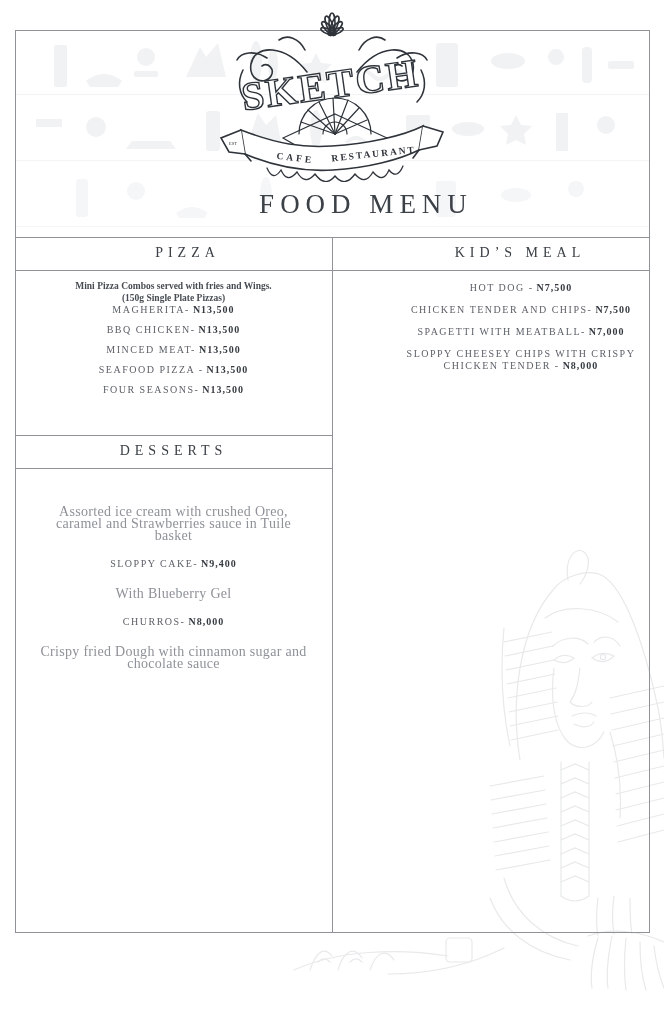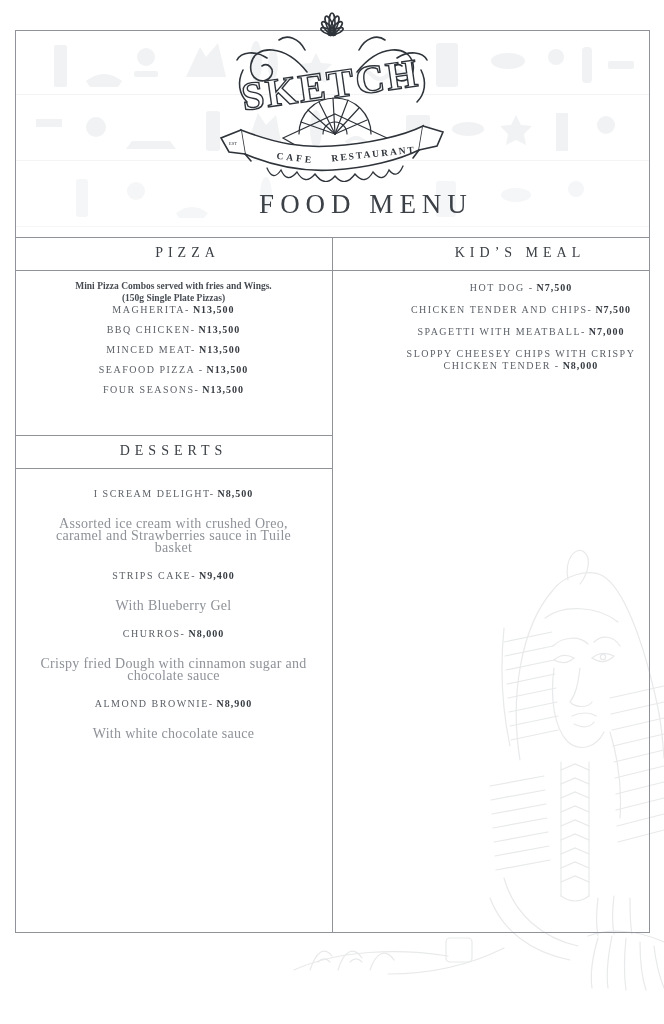--- a/index.html
+++ b/index.html
@@ -247,38 +247,29 @@
     <div class="mi">
       <span class="mi-name">SPAGETTI WITH MEATBALL-</span><span class="mi-price">N7,000</span>
     </div>
     <div class="mi">
       <span class="mi-name">SLOPPY CHEESEY CHIPS WITH CRISPY CHICKEN TENDER -</span><span class="mi-price">N8,000</span>
     </div>
   </div>
 
   <div class="col col-desserts">
     <div class="dessert">
-      <div class="mi">
-        <span class="mi-name">I SCREAM DELIGHT-</span><span class="mi-price">N8,500</span>
-      </div>
       <div class="desc">Assorted ice cream with crushed Oreo, caramel and Strawberries sauce in Tuile basket</div>
     </div>
     <div class="dessert">
       <div class="mi">
-        <span class="mi-name">STRIPS CAKE-</span><span class="mi-price">N9,400</span>
+        <span class="mi-name">SLOPPY CAKE-</span><span class="mi-price">N9,400</span>
       </div>
       <div class="desc">With Blueberry Gel</div>
     </div>
     <div class="dessert">
       <div class="mi">
         <span class="mi-name">CHURROS-</span><span class="mi-price">N8,000</span>
       </div>
       <div class="desc">Crispy fried Dough with cinnamon sugar and chocolate sauce</div>
     </div>
-    <div class="dessert">
-      <div class="mi">
-        <span class="mi-name">ALMOND BROWNIE-</span><span class="mi-price">N8,900</span>
-      </div>
-      <div class="desc">With white chocolate sauce</div>
-    </div>
   </div>
 
 </div>
 
 </body></html>

